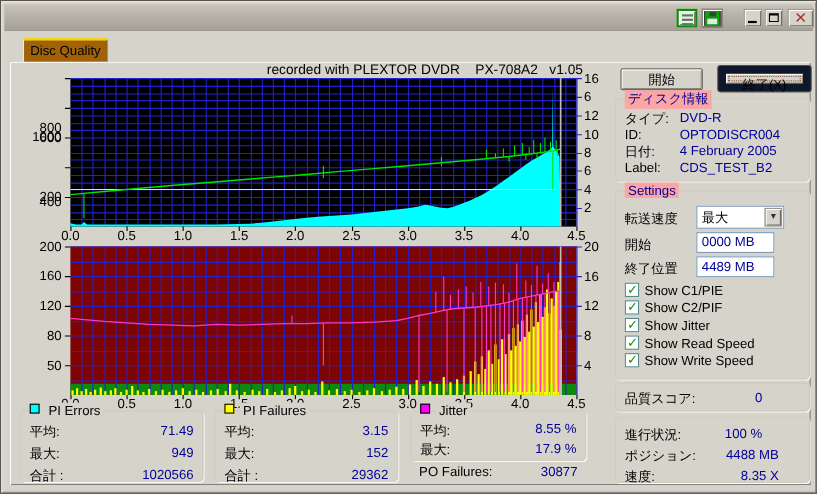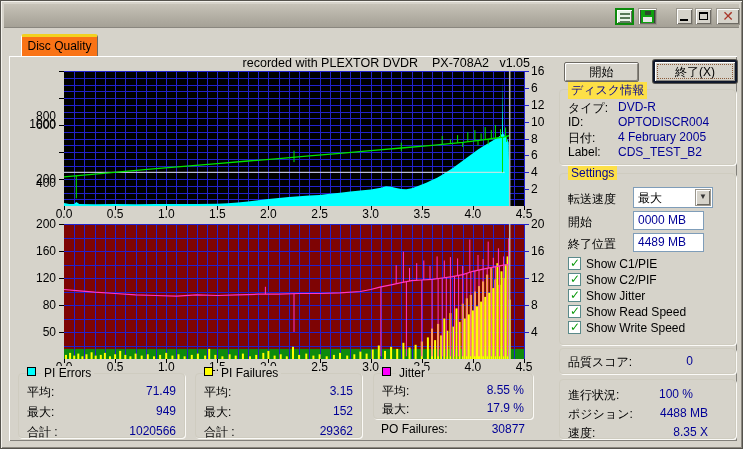--- a/index.html
+++ b/index.html
@@ -37,21 +37,21 @@
   .icon-save .shutter{position:absolute;left:6px;top:2px;width:6px;height:4px;background:#2a4a2a;}
   .btn-min{left:672px;width:17px;}
   .btn-min .g{position:absolute;left:3px;bottom:3px;width:8px;height:2px;background:#000;}
   .btn-max{left:691px;width:17px;}
   .btn-max .g{position:absolute;left:3px;top:3px;width:9px;height:8px;border:1px solid #000;border-top-width:2px;}
   .btn-close{left:712px;width:24px;}
   .btn-close .g{position:absolute;left:0;top:0;right:0;bottom:0;color:#a83528;font-weight:bold;font-size:14px;line-height:15px;text-align:center;}
   
   .tab{
     position:absolute;left:20px;top:33px;width:77px;height:23px;
-    background:#f97316;
+    background:#a16207;
     border-left:1px solid #fff;border-right:1px solid #6d6a63;
     border-top:3px solid #f2d21f;
     border-radius:3px 3px 0 0;
     text-align:center;line-height:19px;
   }
   .tabpage{
     position:absolute;left:8px;top:55px;width:728px;height:385px;
     background:#d6d3ca;
     box-shadow:inset 1px 1px 0 #ffffff, inset -1px -1px 0 #82807a;
   }
@@ -63,37 +63,37 @@
   .tick{position:absolute;font-size:12px;color:#000;white-space:nowrap;}
   .tick.r{transform:translateX(-100%);}
   .tick.c{transform:translateX(-50%);}
   svg.chart{position:absolute;overflow:visible;}
   
   .group{
     position:absolute;border:1px solid #cfccc0;border-radius:4px;
     box-shadow:1px 1px 0 #fbfaf7;
   }
   .group>.gtitle{
-    position:absolute;top:-8px;left:8px;background:#fde047;padding:0 3px;
+    position:absolute;top:-8px;left:8px;background:#fca5a5;padding:0 3px;
     color:#000096;white-space:nowrap;
   }
   .row-label{position:absolute;left:8px;white-space:nowrap;}
   .row-value{position:absolute;color:#000096;white-space:nowrap;}
   .row-value.ra{text-align:right;}
   
   .lgd-sq{position:absolute;top:-7px;left:8px;width:9px;height:9px;border:1px solid #000;background:#d6d3ca;}
   .lgd-title{position:absolute;top:-8px;left:22px;background:#d6d3ca;padding:0 3px;color:#000;white-space:nowrap;}
   
   .push-btn{
     position:absolute;background:#d6d3ca;text-align:center;
     border:1px solid #6d6a63;border-radius:2px;
     box-shadow:inset 1px 1px 0 #ffffff, inset -1px -1px 0 #8a877f;
     font-size:12px;cursor:default;
   }
-  .push-btn.default{border:2px solid #0f172a;box-shadow:inset 1px 1px 0 #ffffff, inset -1px -1px 0 #8a877f, 0 0 0 1px #55534d;}
+  .push-btn.default{border:7px solid #0f172a;box-shadow:inset 1px 1px 0 #ffffff, inset -1px -1px 0 #8a877f, 0 0 0 1px #55534d;}
   .push-btn.default .focus{position:absolute;left:3px;top:3px;right:3px;bottom:3px;outline:1px dotted #8a5a3a;}
   
   .field{
     position:absolute;background:#fff;border:1px solid #7f9db9;
     color:#000096;font-size:12px;padding:1px 4px;line-height:15px;
   }
   .combo{position:absolute;background:#fff;border:1px solid #7f9db9;color:#000;}
   .combo .cv{position:absolute;left:4px;top:2px;}
   .combo .cb{
     position:absolute;right:1px;top:1px;bottom:1px;width:16px;

